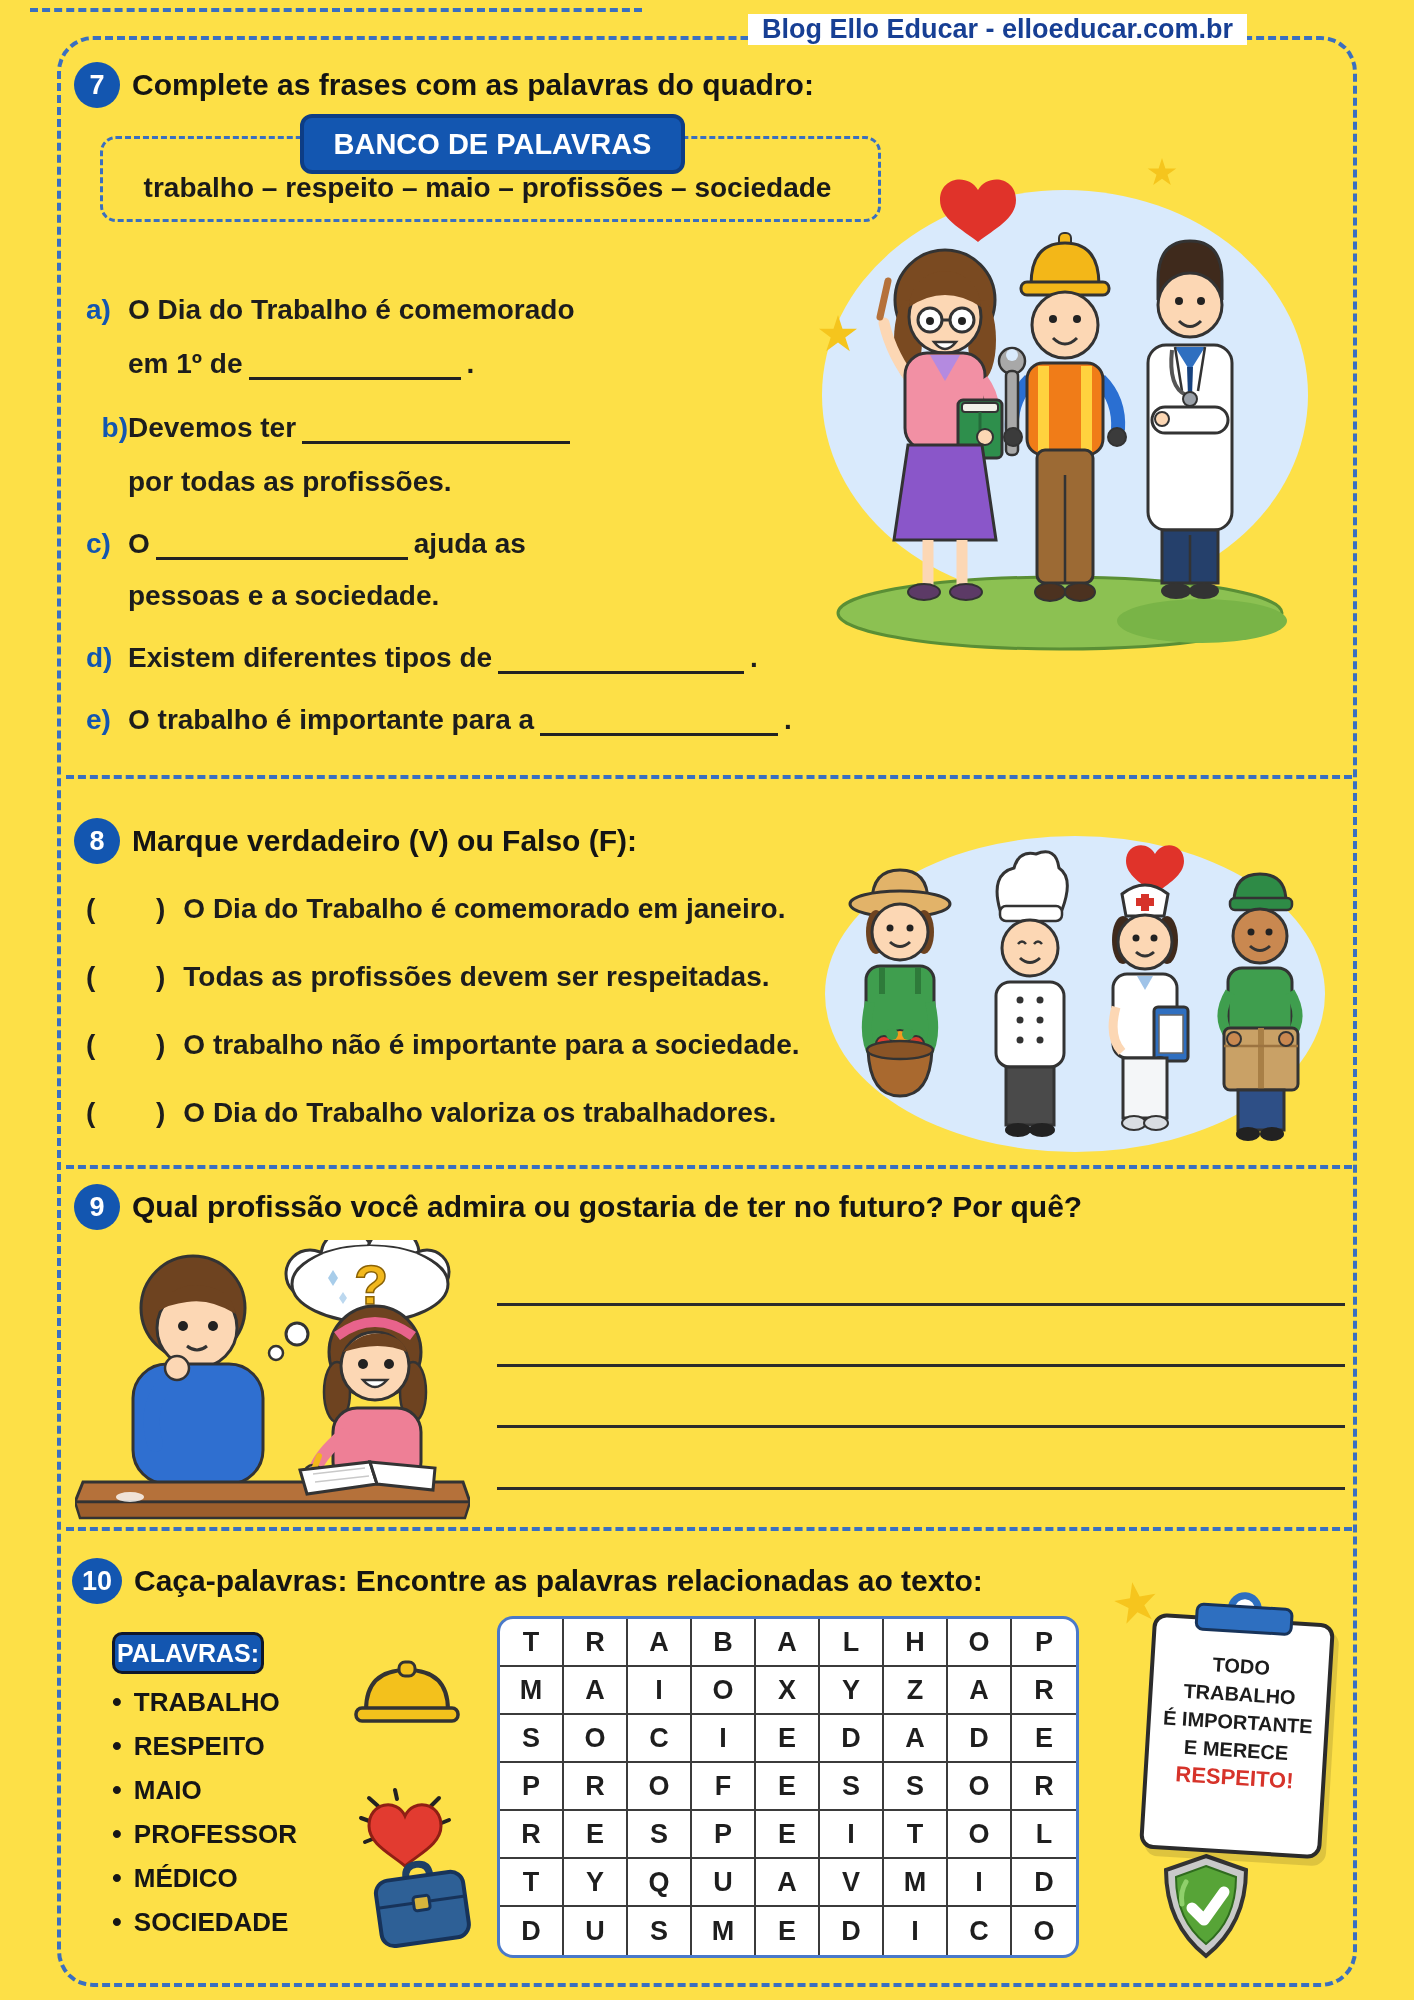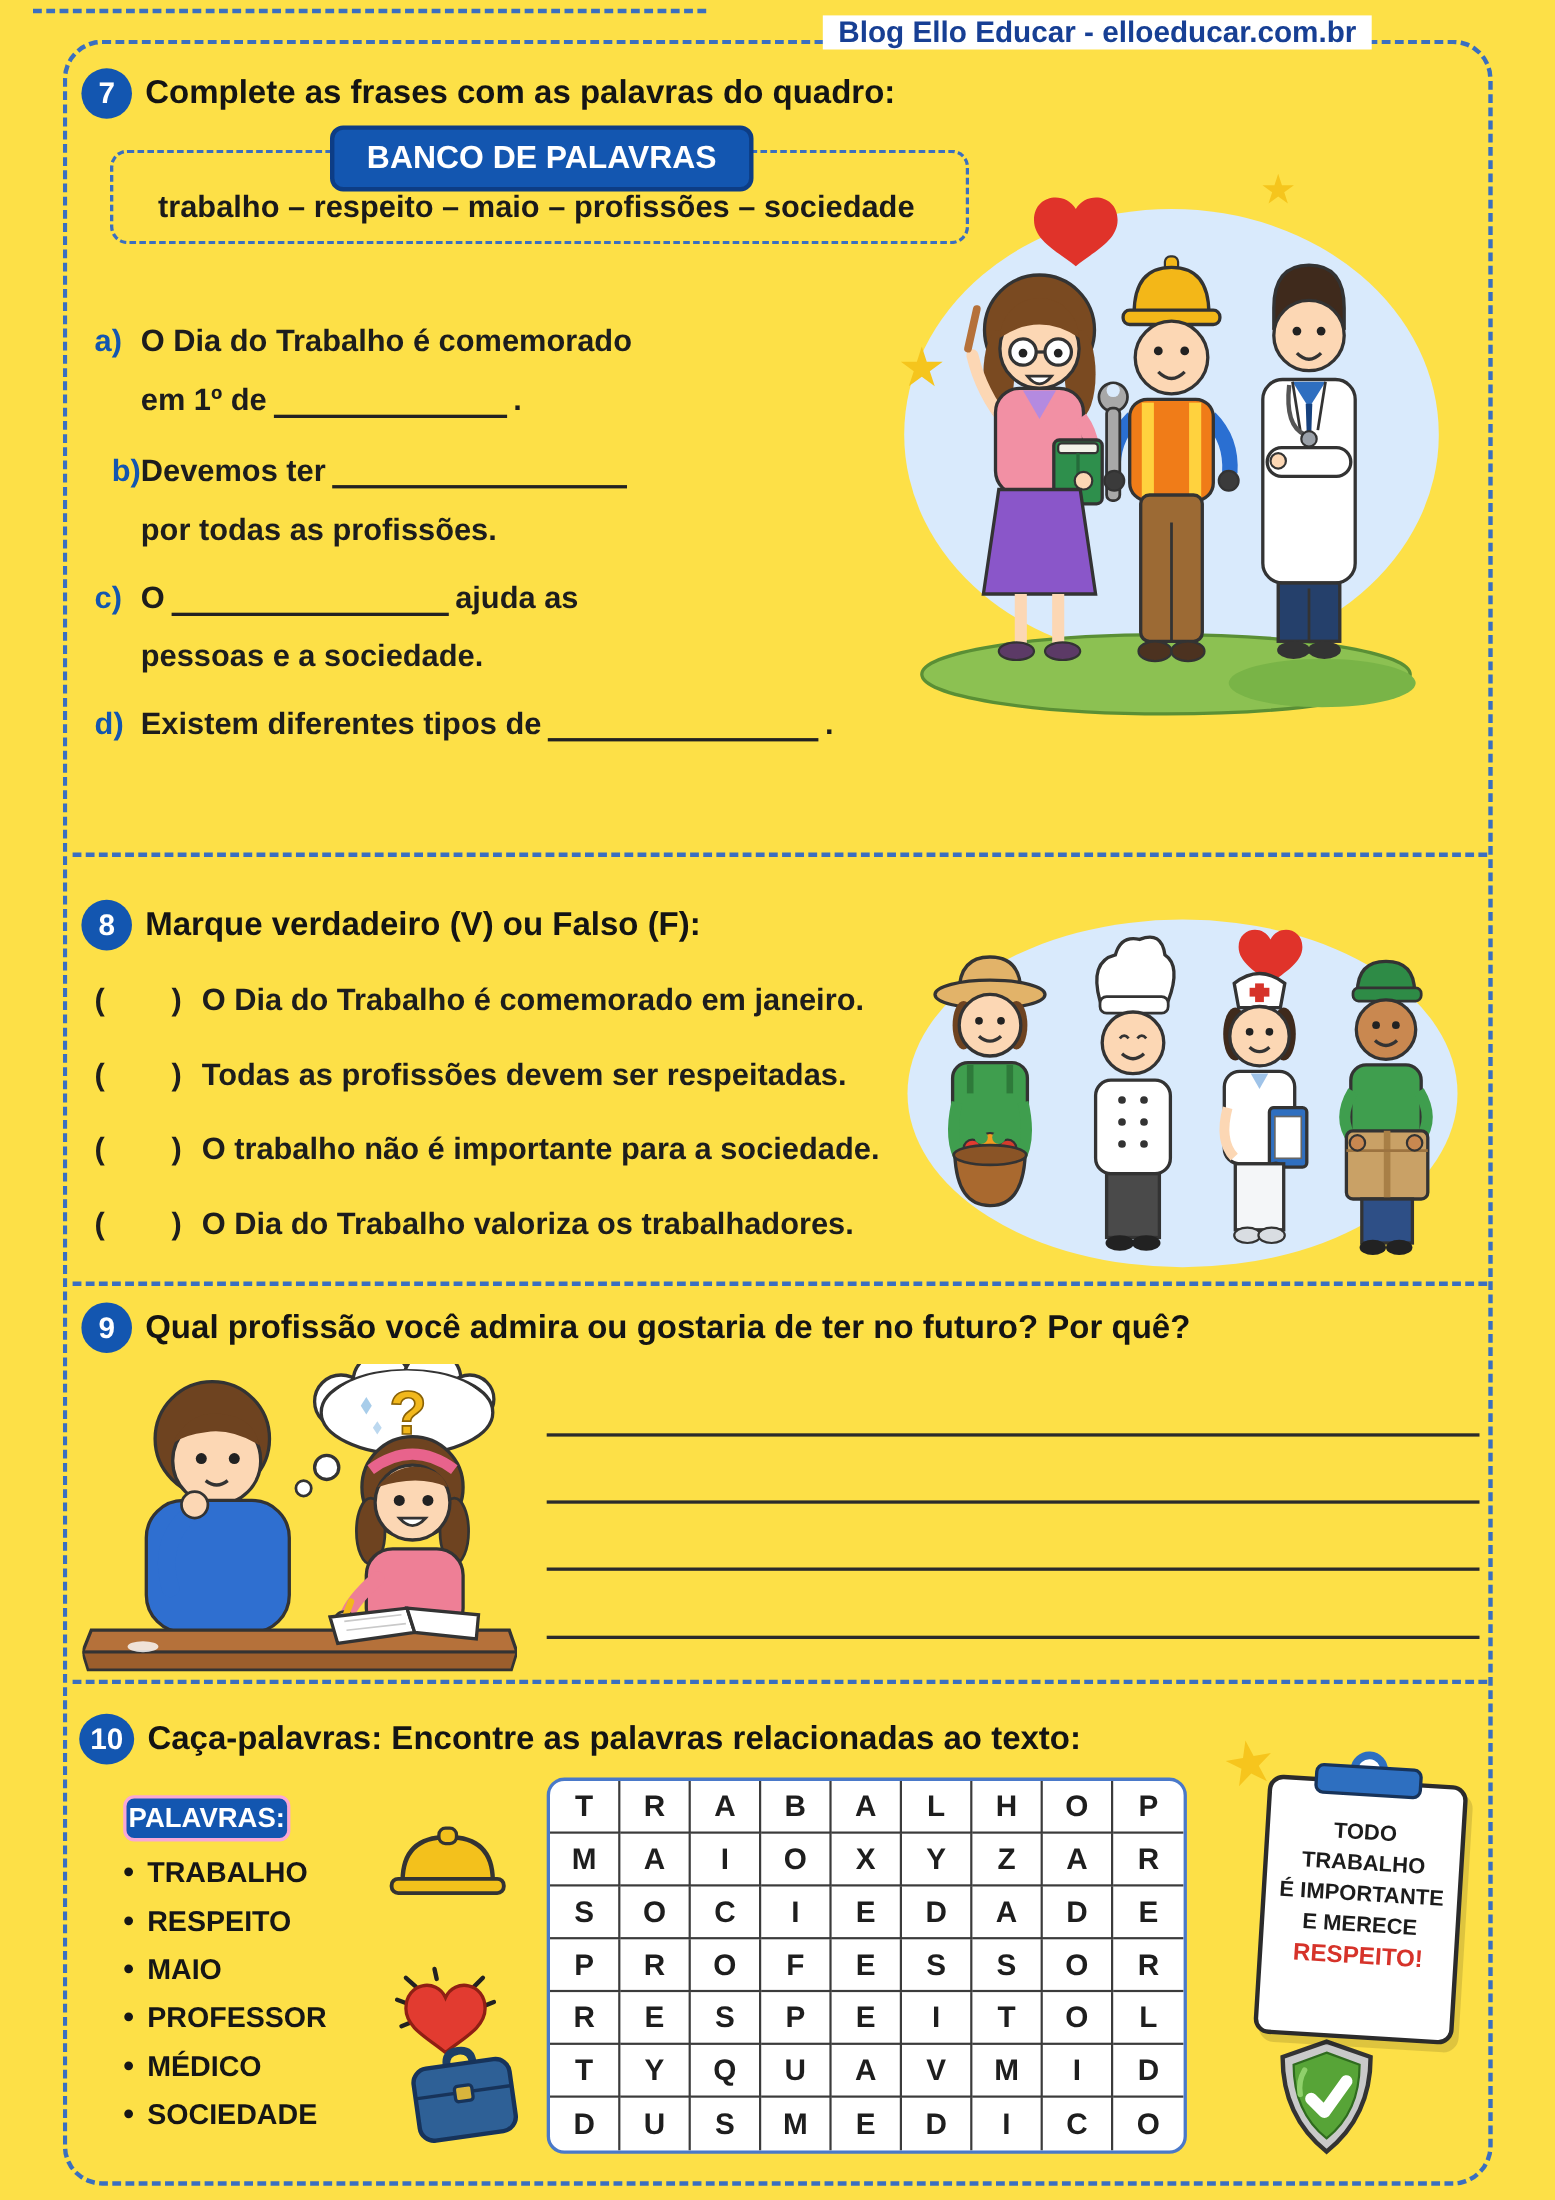--- a/index.html
+++ b/index.html
@@ -31,21 +31,21 @@
   .q7-line.indent { left:128px; }
   .item-letter { color:#1356b0; display:inline-block; width:42px; }
   .blank { display:inline-block; border-bottom:3px solid #222; height:27px; vertical-align:bottom; margin:0 6px; }
 
   .q8-row { position:absolute; left:86px; font-size:28px; font-weight:bold; color:#1d1d1d; white-space:nowrap; }
   .vf-marker { white-space:pre; margin-right:16px; letter-spacing:2px; }
 
   .ans-line { position:absolute; left:497px; width:848px; border-top:3px solid #2b2b2b; }
 
   .pal-badge { position:absolute; left:112px; top:1632px; width:152px; height:42px; background:#1356b0;
-               border:3px solid #f9a8d4; border-radius:10px; color:#fff; font-weight:bold; font-size:25px;
+               border:3px solid #0f172a; border-radius:10px; color:#fff; font-weight:bold; font-size:25px;
                display:flex; align-items:center; justify-content:center; box-sizing:border-box; }
   .word-list { position:absolute; left:112px; top:1680px; }
   .word-item { display:flex; align-items:center; gap:12px; height:44px; font-weight:bold; font-size:26px; color:#161616; }
   .word-item .bullet { font-size:28px; }
 
   .ws-wrap { position:absolute; left:497px; top:1616px; width:582px; height:342px;
              border:3px solid #4a79c9; border-radius:16px; background:#fff; box-sizing:border-box; }
   .ws-inner { width:100%; height:100%; display:grid; grid-template-columns:repeat(9,1fr);
               grid-template-rows:repeat(7,1fr); border-radius:12px; overflow:hidden; }
   .ws-cell { display:flex; align-items:center; justify-content:center; font-weight:bold;
@@ -100,20 +100,23 @@
     <span class="item-letter">c)</span><span>O</span><span class="blank" style="width:252px;"></span><span>ajuda as</span>
   </div>
   <div class="q7-line indent" style="top:580px;">
     <span>pessoas e a sociedade.</span>
   </div>
 
   <div class="q7-line" style="top:642px;">
     <span class="item-letter">d)</span><span>Existem diferentes tipos de</span><span class="blank" style="width:246px;"></span><span>.</span>
   </div>
 
+  <div class="q7-line" style="top:704px;">
+    <span class="item-letter">e)</span><span>O trabalho é importante para a</span><span class="blank" style="width:238px;"></span><span>.</span>
+  </div>
 
   <svg class="abs" style="left:810px; top:145px;" width="500" height="515" viewBox="0 0 500 515">
     <ellipse cx="255" cy="250" rx="243" ry="205" fill="#d9eafc"></ellipse>
     <ellipse cx="250" cy="468" rx="222" ry="36" fill="#8cc152" stroke="#5a8f35" stroke-width="3"></ellipse>
     <ellipse cx="392" cy="476" rx="85" ry="22" fill="#79b447"></ellipse>
     <g>
       <path d="M168 45 C158 28 130 32 130 55 C130 74 152 84 168 97 C184 84 206 74 206 55 C206 32 178 28 168 45 Z" fill="#e0332a"></path>
     </g>
     <g>
       <polygon points="28,170 32.5,183.8 47,183.8 35.3,192.4 39.8,206.2 28,197.6 16.2,206.2 20.7,192.4 9,183.8 23.5,183.8" fill="#f5c51d"></polygon>

